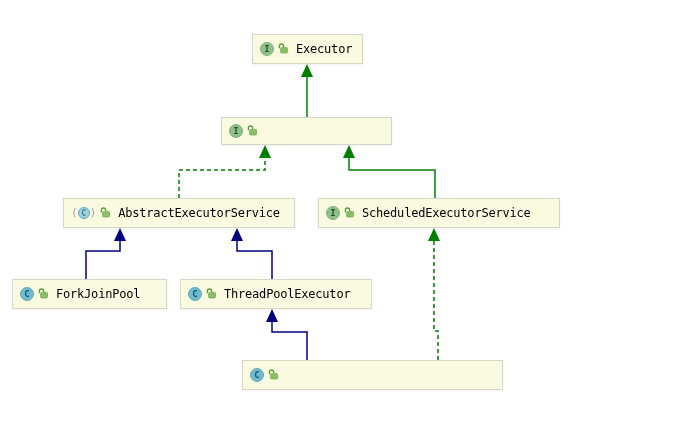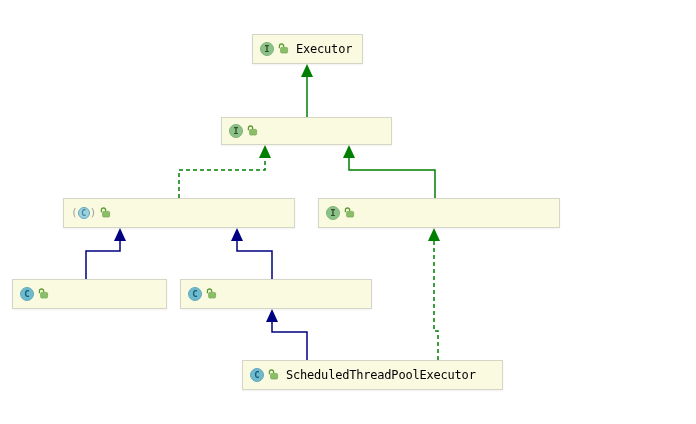--- a/index.html
+++ b/index.html
@@ -77,44 +77,47 @@
       <div class="node" style="left: 63px; top: 198px; width: 232px; height: 30px;">
         <span class="abstract-wrap">
           <span class="paren">(</span>
           <span class="badge cls">C</span>
           <span class="paren">)</span>
         </span>
         <span class="lock"><svg width="12" height="12" viewBox="0 0 12 12" xmlns="http://www.w3.org/2000/svg">
             <path d="M2.4 6.2 V4.1 a2.1 2.1 0 0 1 4.2 0 V4.9" fill="none" stroke="#5d9a35" stroke-width="1.3"></path>
             <rect x="3.6" y="5.4" width="7" height="5.6" rx="1.2" fill="#8cbe6a" stroke="#6fa648" stroke-width="0.7"></rect>
           </svg></span>
+        <span class="label">AbstractExecutorService</span>
       </div>
       <div class="node" style="left: 318px; top: 198px; width: 242px; height: 30px;">
         <span class="badge iface">I</span>
         <span class="lock"><svg width="12" height="12" viewBox="0 0 12 12" xmlns="http://www.w3.org/2000/svg">
             <path d="M2.4 6.2 V4.1 a2.1 2.1 0 0 1 4.2 0 V4.9" fill="none" stroke="#5d9a35" stroke-width="1.3"></path>
             <rect x="3.6" y="5.4" width="7" height="5.6" rx="1.2" fill="#8cbe6a" stroke="#6fa648" stroke-width="0.7"></rect>
           </svg></span>
+        <span class="label">ScheduledExecutorService</span>
       </div>
       <div class="node" style="left: 12px; top: 279px; width: 155px; height: 30px;">
         <span class="badge cls">C</span>
         <span class="lock"><svg width="12" height="12" viewBox="0 0 12 12" xmlns="http://www.w3.org/2000/svg">
             <path d="M2.4 6.2 V4.1 a2.1 2.1 0 0 1 4.2 0 V4.9" fill="none" stroke="#5d9a35" stroke-width="1.3"></path>
             <rect x="3.6" y="5.4" width="7" height="5.6" rx="1.2" fill="#8cbe6a" stroke="#6fa648" stroke-width="0.7"></rect>
           </svg></span>
+        <span class="label">ForkJoinPool</span>
       </div>
       <div class="node" style="left: 180px; top: 279px; width: 192px; height: 30px;">
         <span class="badge cls">C</span>
         <span class="lock"><svg width="12" height="12" viewBox="0 0 12 12" xmlns="http://www.w3.org/2000/svg">
             <path d="M2.4 6.2 V4.1 a2.1 2.1 0 0 1 4.2 0 V4.9" fill="none" stroke="#5d9a35" stroke-width="1.3"></path>
             <rect x="3.6" y="5.4" width="7" height="5.6" rx="1.2" fill="#8cbe6a" stroke="#6fa648" stroke-width="0.7"></rect>
           </svg></span>
+        <span class="label">ThreadPoolExecutor</span>
       </div>
       <div class="node" style="left: 242px; top: 360px; width: 261px; height: 30px;">
         <span class="badge cls">C</span>
         <span class="lock"><svg width="12" height="12" viewBox="0 0 12 12" xmlns="http://www.w3.org/2000/svg">
             <path d="M2.4 6.2 V4.1 a2.1 2.1 0 0 1 4.2 0 V4.9" fill="none" stroke="#5d9a35" stroke-width="1.3"></path>
             <rect x="3.6" y="5.4" width="7" height="5.6" rx="1.2" fill="#8cbe6a" stroke="#6fa648" stroke-width="0.7"></rect>
           </svg></span>
-        <span class="label">ScheduledThreadPoolExecutor</span>
       </div>
     </div>
 </div>
 
 </body></html>

